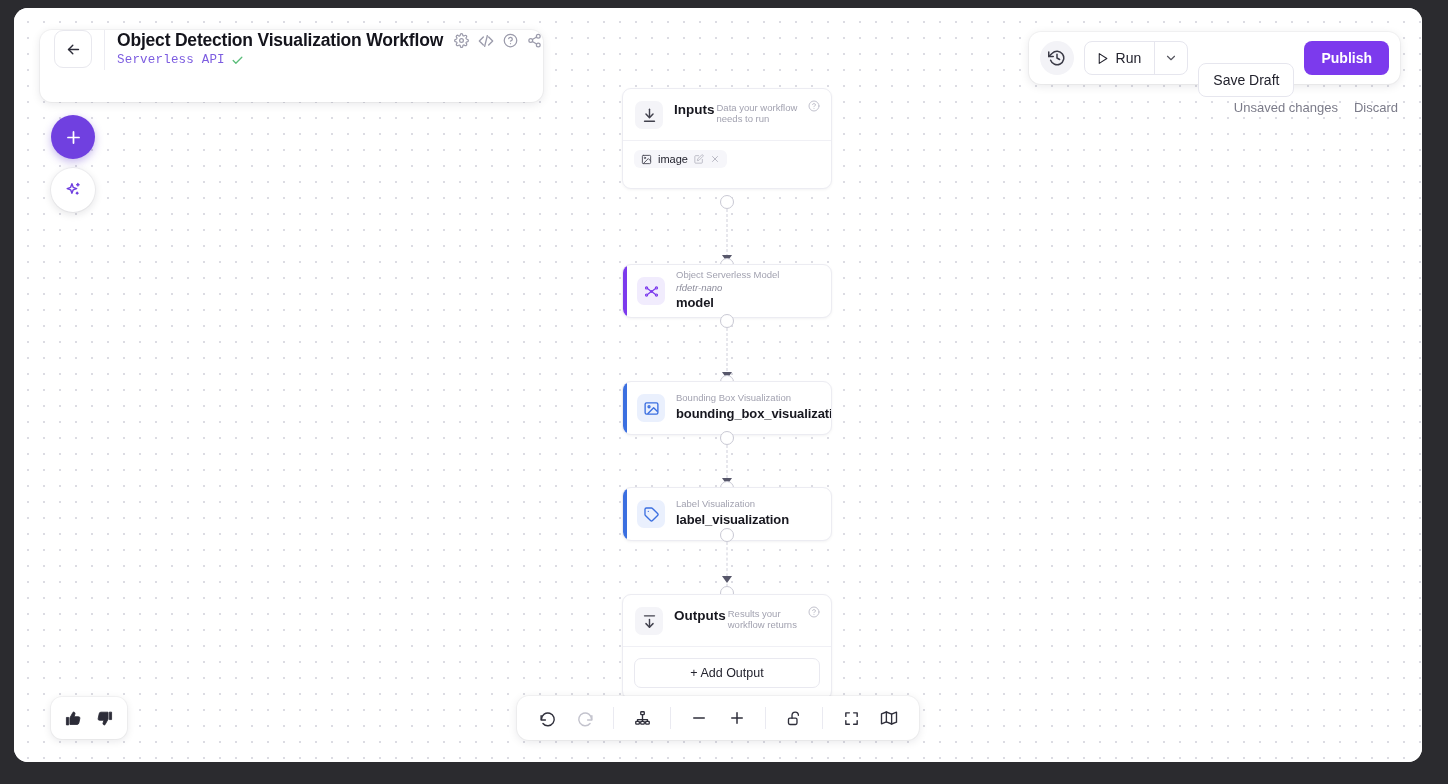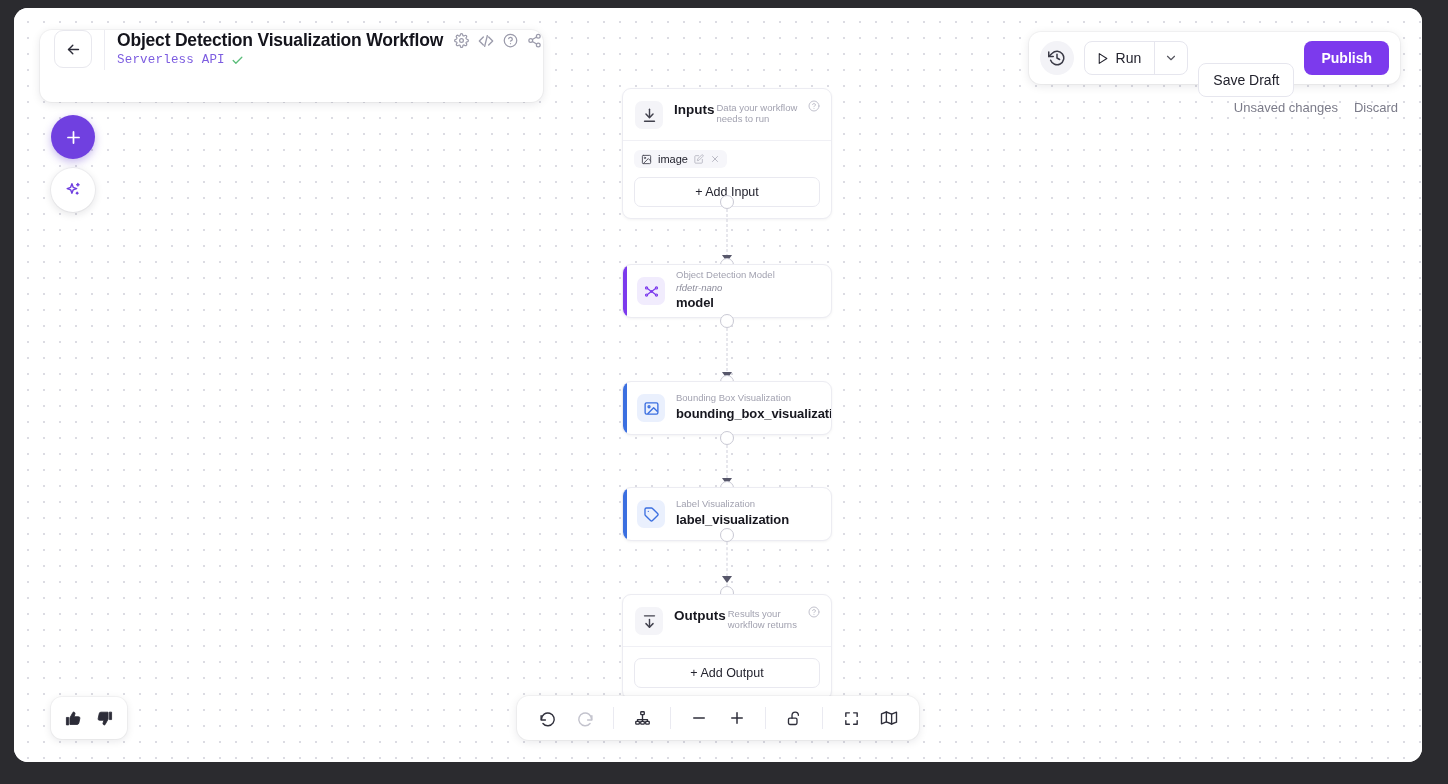--- a/index.html
+++ b/index.html
@@ -343,21 +343,20 @@
             <path d="M18.5 2.5a2.12 2.12 0 0 1 3 3L12 15l-4 1 1-4z"></path>
             </svg>
         </span>
         <span class="chip-act">
           <svg width="10" height="10" viewBox="0 0 24 24" fill="none" stroke="currentColor" stroke-width="2.2" stroke-linecap="round">
               <line x1="18" y1="6" x2="6" y2="18"></line>
               <line x1="6" y1="6" x2="18" y2="18"></line>
             </svg>
         </span>
       </div>
-      <div class="add-btn">+ Add Input</div>
     </div>
   </div>
   <div class="port" style="left:713px; top:194px;"></div>
 
   <div class="edge" style="left:713px; top:201px; height:48px;"></div>
   <div class="arrow" style="left:713px; top:247px;"></div>
 
   <div class="port" style="left:713px; top:257px;"></div>
   <div class="node node-step" style="left:608px; top:256px;">
     <div class="accent" style="background:#7c3aed;"></div>
@@ -369,21 +368,21 @@
             <circle cx="19" cy="7" r="1.5"></circle>
           <circle cx="5" cy="17" r="1.5"></circle>
             <circle cx="19" cy="17" r="1.5"></circle>
           <line x1="6.3" y1="7.8" x2="10.4" y2="11"></line>
             <line x1="17.7" y1="7.8" x2="13.6" y2="11"></line>
           <line x1="6.3" y1="16.2" x2="10.4" y2="13"></line>
             <line x1="17.7" y1="16.2" x2="13.6" y2="13"></line>
         </svg>
       </div>
       <div class="step-texts">
-        <div class="step-kind">Object Detection Model</div>
+        <div class="step-kind">Object Serverless Model</div>
         <div class="step-variant">rfdetr-nano</div>
         <div class="step-name">model</div>
       </div>
     </div>
   </div>
   <div class="port" style="left:713px; top:313px;"></div>
 
   <div class="edge" style="left:713px; top:320px; height:48px;"></div>
   <div class="arrow" style="left:713px; top:364px;"></div>
 

